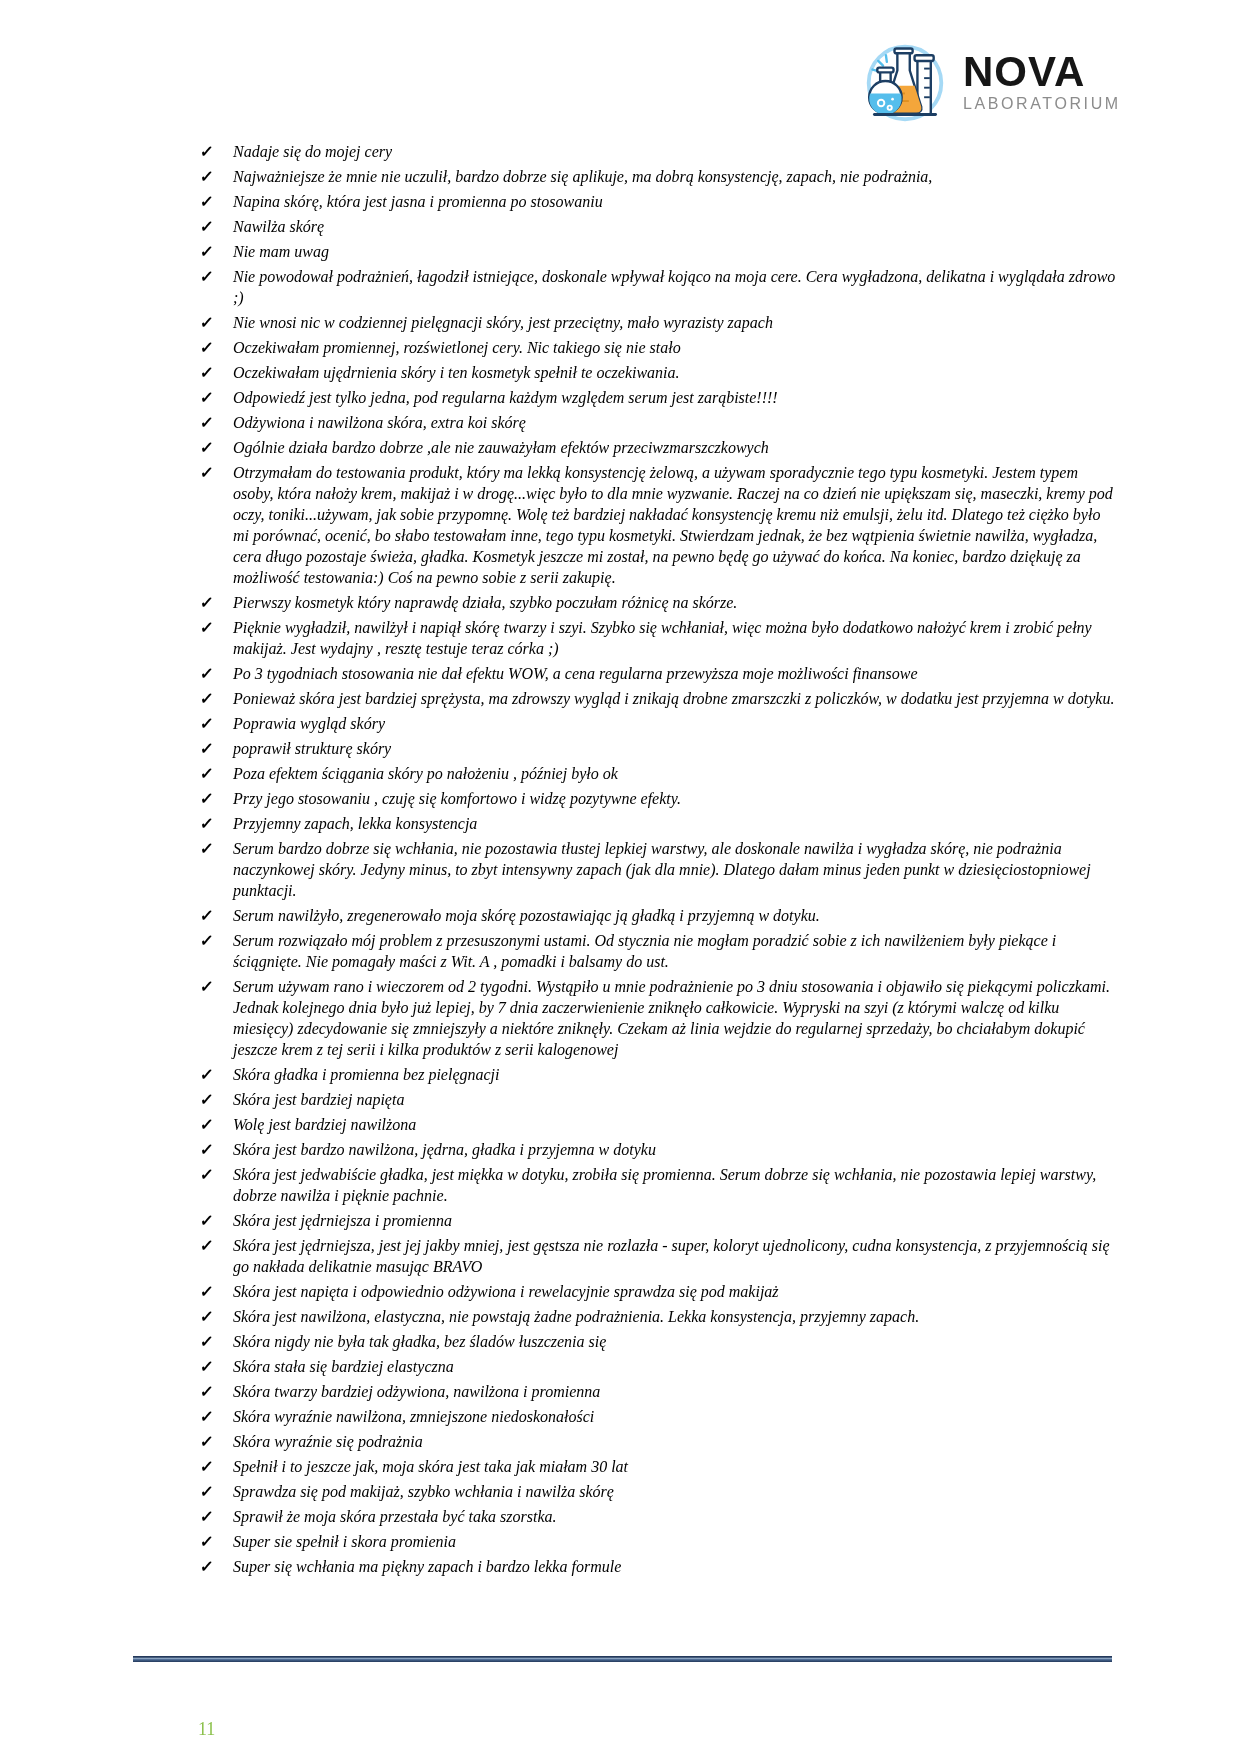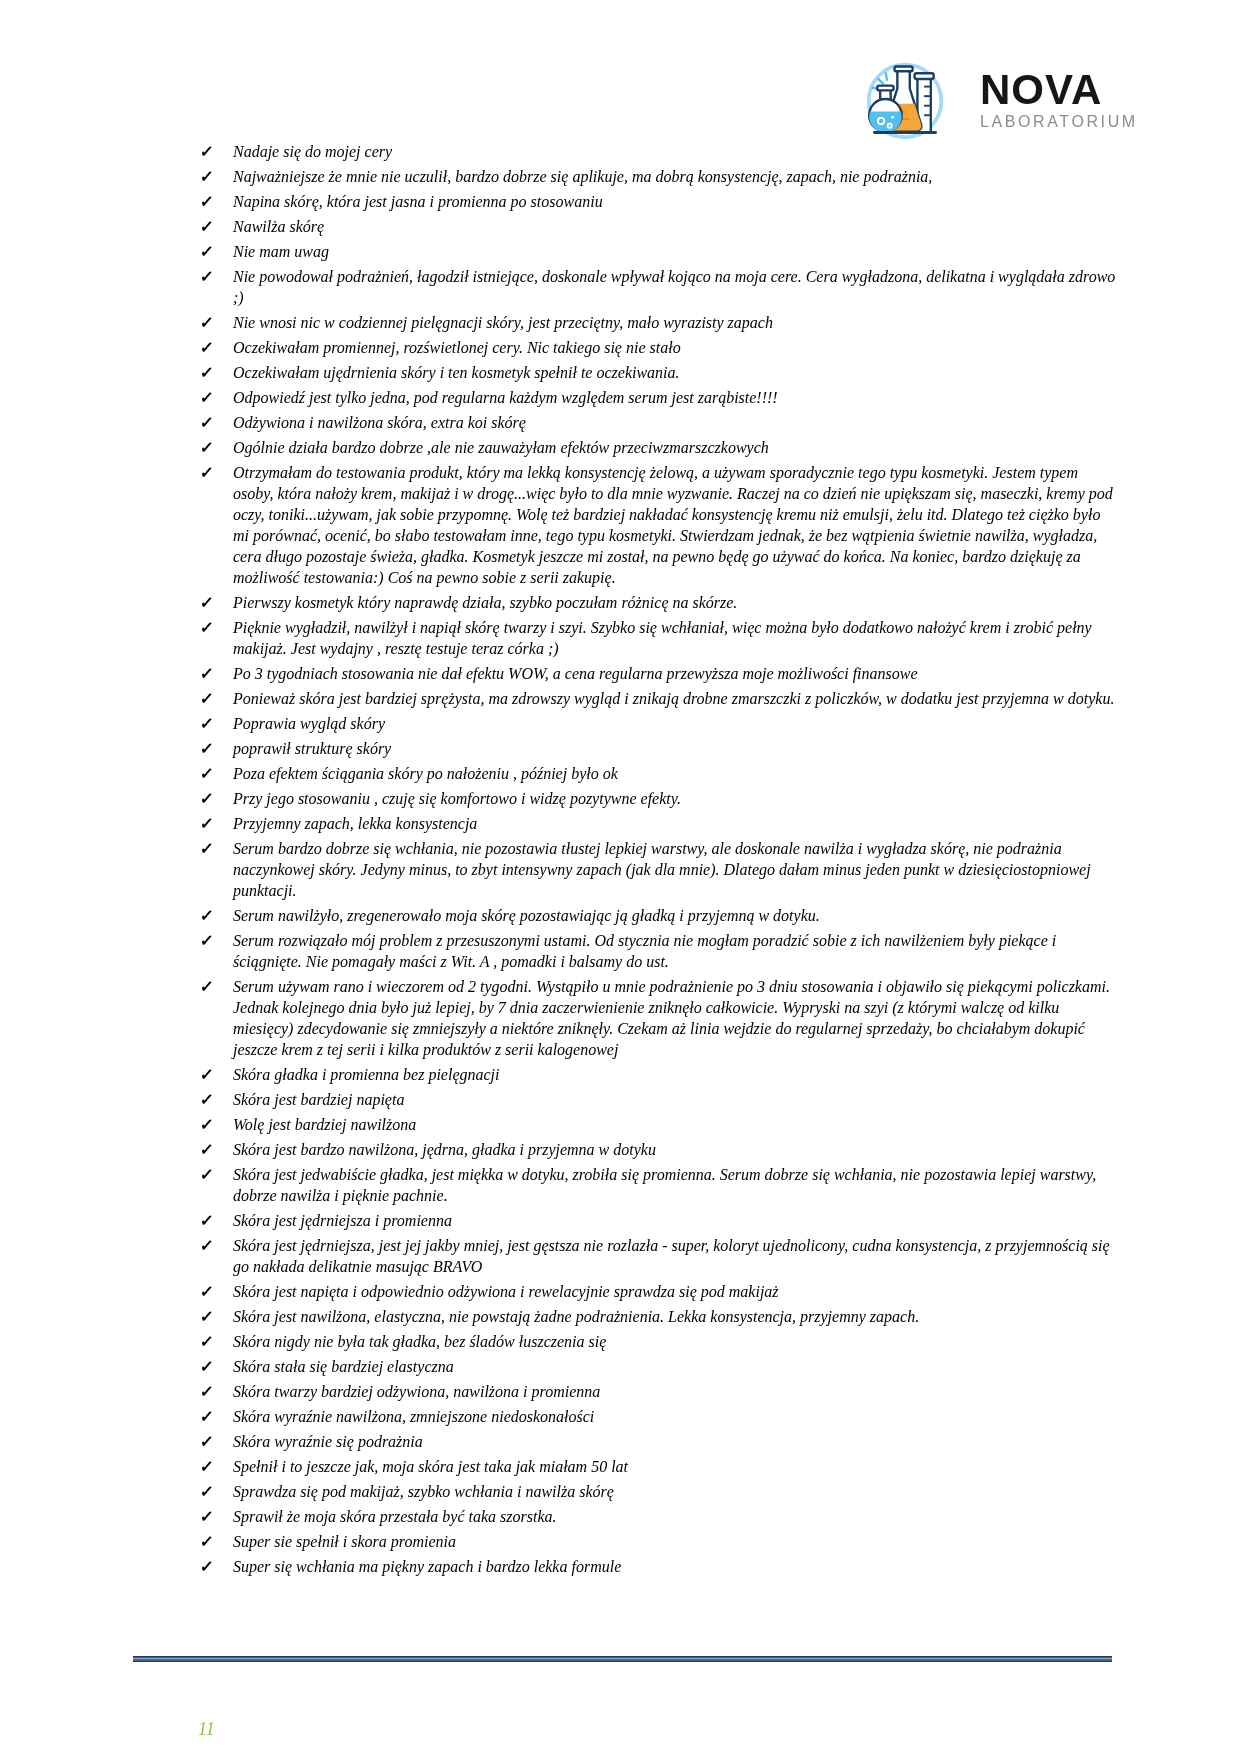--- a/index.html
+++ b/index.html
@@ -1,39 +1,39 @@
 <!DOCTYPE html>
 <html lang="pl"><head>
 <meta charset="utf-8">
 <style>
   html,body{margin:0;padding:0;background:#ffffff;}
   .page{position:relative;width:1241px;height:1755px;background:#ffffff;overflow:hidden;
         font-family:"Liberation Serif", serif;color:#000;}
 
   
-  .logo{position:absolute;left:857px;top:56px;display:flex;align-items:center;gap:27px;}
+  .logo{position:absolute;left:857px;top:38px;display:flex;align-items:center;gap:10px;}
   .logo-icon{width:96px;height:86px;flex:0 0 auto;}
   .logo-text{display:flex;flex-direction:column;justify-content:center;
              font-family:"Liberation Sans", sans-serif;line-height:1;}
   .logo-name{font-size:42px;font-weight:800;color:#161616;letter-spacing:1px;}
   .logo-sub{font-size:16px;color:#8c8c8c;letter-spacing:2.6px;margin-top:3px;}
 
   
   .checklist{position:absolute;left:200px;top:141px;width:920px;margin:0;padding:0;list-style:none;}
   .checklist li{display:flex;align-items:flex-start;margin:0 0 4px 0;}
   .check{flex:0 0 33px;font-size:16px;font-weight:700;line-height:21px;
          transform:skewX(-6deg);color:#000;}
   .item-text{flex:1 1 auto;font-size:16px;line-height:21px;color:#000;font-style:italic;}
 
   
   .footer-rule{position:absolute;left:133px;top:1656px;width:979px;height:6px;
      background:linear-gradient(180deg,#24395b 0%,#24395b 18%,#8fa8c4 40%,#46648e 62%,#24395b 100%);}
   .footer-text{position:absolute;left:133px;top:1666px;width:990px;
      font-size:19px;line-height:25px;color:#595959;}
-  .page-num{position:absolute;left:198px;top:1719px;font-size:18px;color:#8cc14c;font-style:italic;}
+  .page-num{position:absolute;left:198px;top:1719px;font-size:18px;color:#8cc14c;}
 </style>
 </head>
 <body>
 
 <div class="page">
 
   <div class="logo">
     <svg class="logo-icon" viewBox="0 0 100 90" xmlns="http://www.w3.org/2000/svg">
 
       <circle cx="50" cy="47" r="38" fill="#ffffff" stroke="#a5d9f5" stroke-width="4"></circle>
@@ -276,21 +276,21 @@
         <span class="item-text">Skóra wyraźnie nawilżona, zmniejszone niedoskonałości</span>
       </li>
 
       <li>
         <span class="check">✓</span>
         <span class="item-text">Skóra wyraźnie się podrażnia</span>
       </li>
 
       <li>
         <span class="check">✓</span>
-        <span class="item-text">Spełnił i to jeszcze jak, moja skóra jest taka jak miałam 50 lat</span>
+        <span class="item-text">Spełnił i to jeszcze jak, moja skóra jest taka jak miałam 30 lat</span>
       </li>
 
       <li>
         <span class="check">✓</span>
         <span class="item-text">Sprawdza się pod makijaż, szybko wchłania i nawilża skórę</span>
       </li>
 
       <li>
         <span class="check">✓</span>
         <span class="item-text">Sprawił że moja skóra przestała być taka szorstka.</span>

